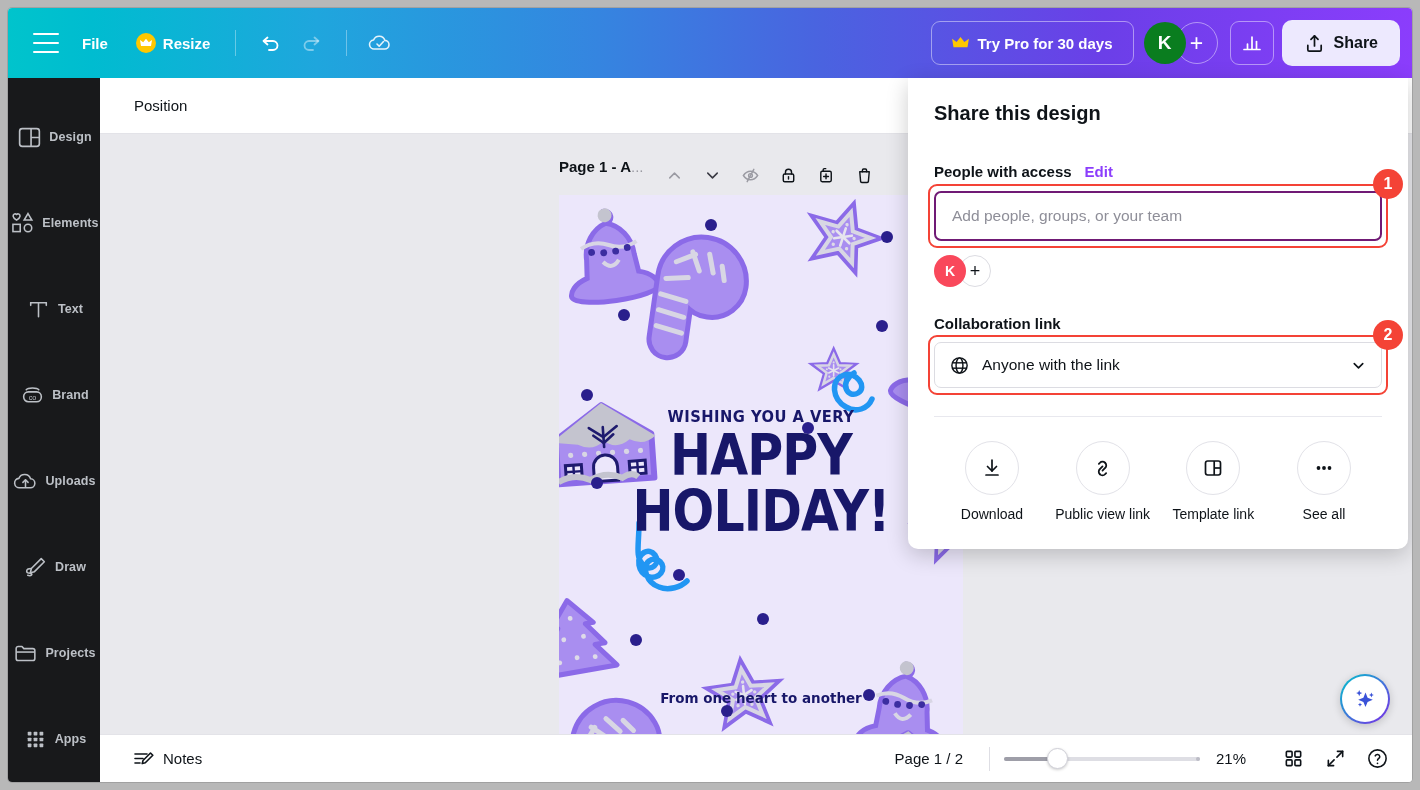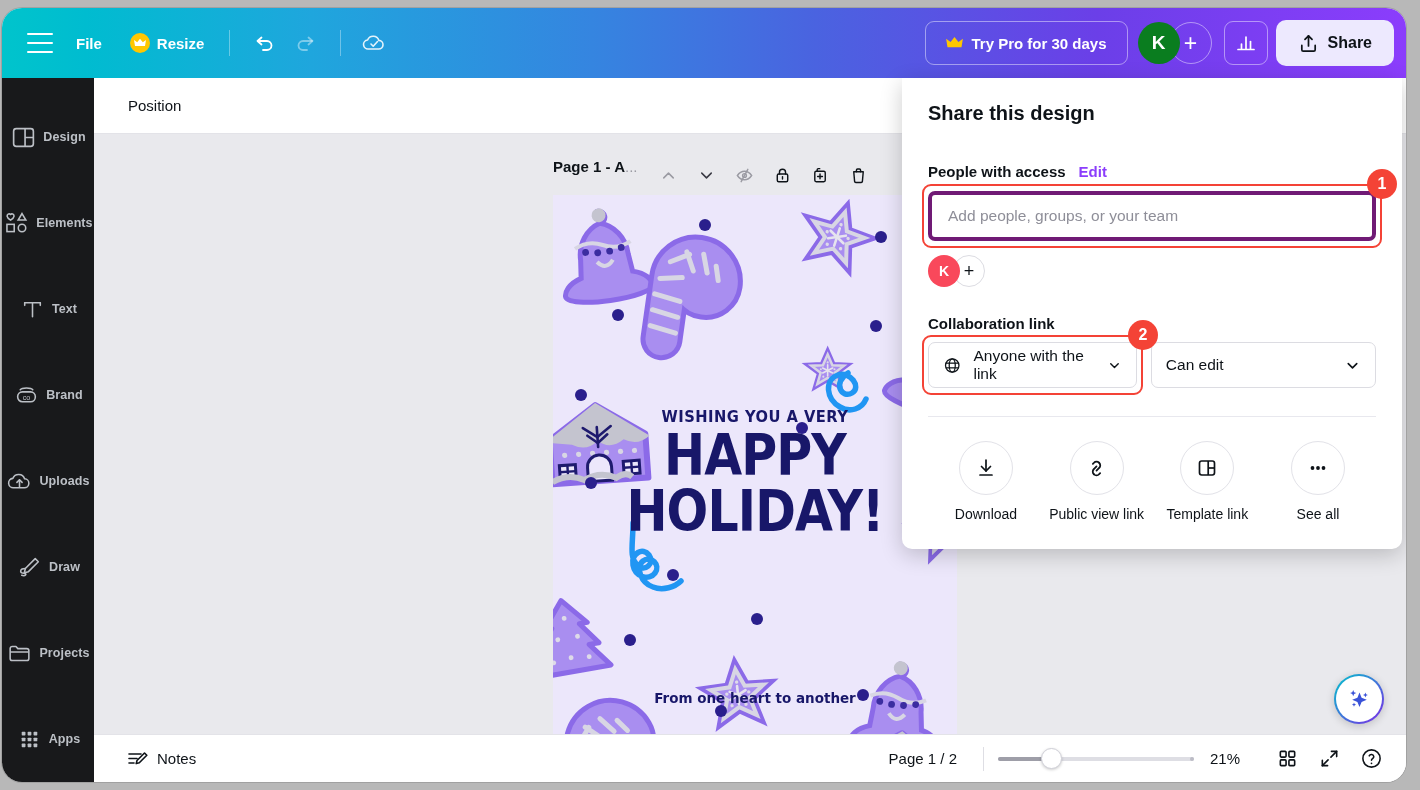--- a/index.html
+++ b/index.html
@@ -4,23 +4,23 @@
 <style>
   * { box-sizing: border-box; margin: 0; padding: 0; }
   html, body {
     width: 1420px; height: 790px;
     font-family: "Liberation Sans", sans-serif;
     background: #b8b8b8;
     overflow: hidden;
   }
   .app {
     position: absolute;
-    left: 2px; top: 8px;
+    left: 8px; top: 8px;
     width: 1404px; height: 774px;
-    border-radius: 20px;
+    border-radius: 4px;
     overflow: hidden;
     background: #fff;
     box-shadow: 0 0 0 1px rgba(0,0,0,.12);
   }
 
   
   .header {
     position: absolute; left: 0; top: 0;
     width: 1404px; height: 70px;
     background: linear-gradient(90deg,#00c4cc 0%, #00bcd0 6%, #1fa6dd 22%, #3585e0 42%, #4a63e0 58%, #6b3fe8 78%, #8b3dfc 100%);
@@ -224,21 +224,21 @@
   .sp-row { display: flex; align-items: baseline; gap: 13px; margin-bottom: 11px; }
   .sp-label { font-size: 15px; font-weight: 700; color: #0e1318; }
   .sp-edit { font-size: 15px; font-weight: 700; color: #8b3dfc; cursor: pointer; }
   .field-wrap { position: relative; }
   .hl-box {
     position: absolute; left: -6px; top: -7px; right: -6px; bottom: -7px;
     border: 2.5px solid #f44336; border-radius: 9px; pointer-events: none;
   }
   .people-input {
     width: 100%; height: 50px;
-    border: 4px solid #701a75; border-radius: 7px;
+    border: 2px solid #701a75; border-radius: 7px;
     padding: 0 16px; font-size: 15.5px; color: #0e1318;
     font-family: "Liberation Sans", sans-serif; outline: none;
     background: #fff;
   }
   .people-input::placeholder { color: #8e8e98; }
   .badge {
     position: absolute; width: 30px; height: 30px;
     border-radius: 50%; background: #f44336; color: #fff;
     display: flex; align-items: center; justify-content: center;
     font-size: 16px; font-weight: 700; z-index: 3;
@@ -717,26 +717,20 @@
           </svg>
           <span>Anyone with the link</span>
           <svg class="caret" width="17" height="17" viewBox="0 0 18 18" fill="none" stroke="#0e1318" stroke-width="1.7" stroke-linecap="round" stroke-linejoin="round">
               <polyline points="4.5,7 9,11.5 13.5,7"></polyline>
             </svg>
         </div>
         <span class="hl-box"></span>
         <span class="badge" style="right:-21px; top:-22px;">2</span>
       </div>
 
-      <div class="select-box sel-edit">
-        <span>Can edit</span>
-        <svg class="caret" width="17" height="17" viewBox="0 0 18 18" fill="none" stroke="#0e1318" stroke-width="1.7" stroke-linecap="round" stroke-linejoin="round">
-            <polyline points="4.5,7 9,11.5 13.5,7"></polyline>
-          </svg>
-      </div>
     </div>
 
 
     <div class="sp-divider"></div>
 
     <div class="actions">
       <div class="action">
         <span class="action-ico">
           <svg width="24" height="24" viewBox="0 0 24 24" fill="none" stroke="#0e1318" stroke-width="1.7" stroke-linecap="round" stroke-linejoin="round">
             <line x1="12" y1="4" x2="12" y2="15"></line>

